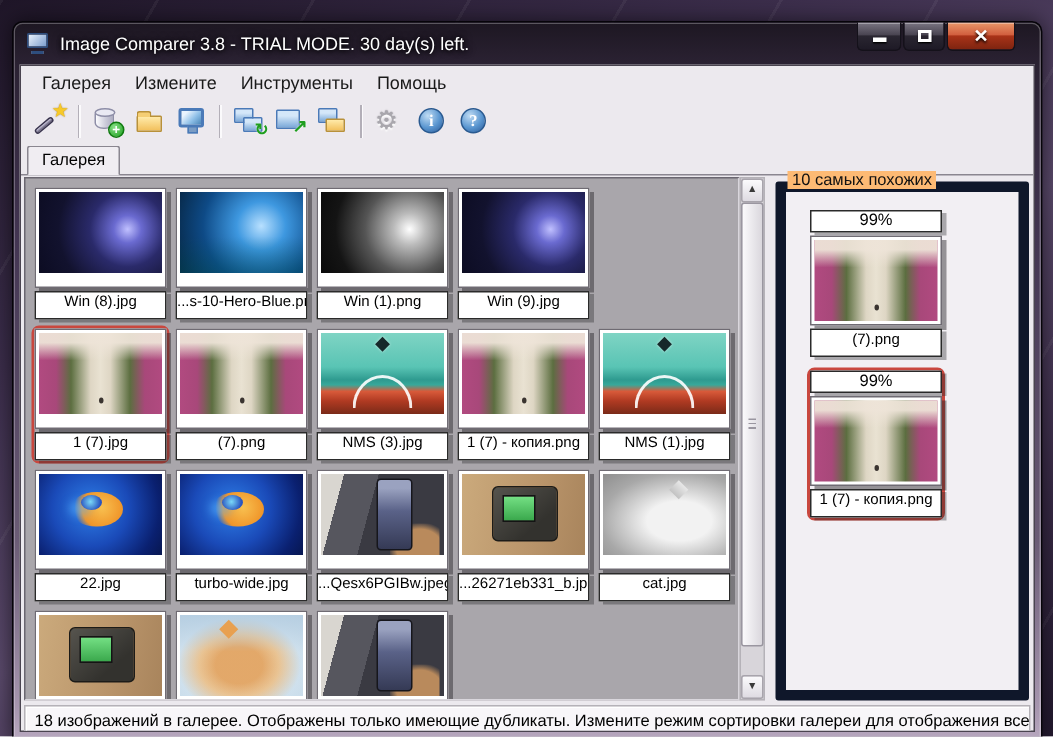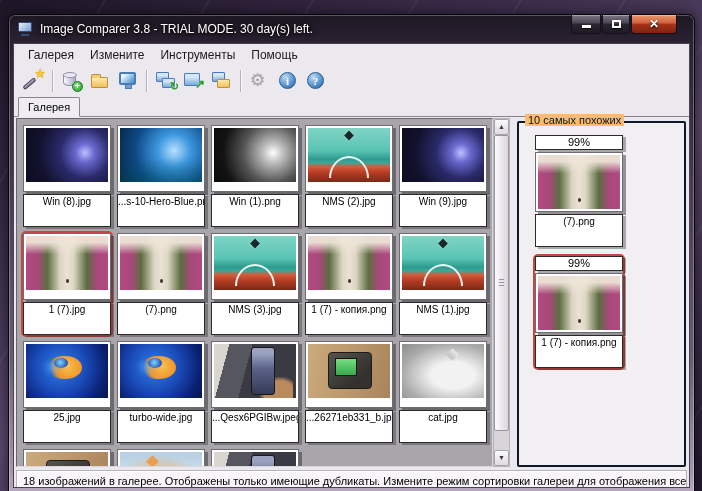--- a/index.html
+++ b/index.html
@@ -78,34 +78,34 @@
     width: 477px; height: 349px; flex: none; overflow: hidden;
     background: #a9a6ab; padding: 4px;
     border: 1px solid; border-color: #6a6670 #d9d6dc #d9d6dc #6a6670;
   }
   .grow { display: flex; gap: 2px; margin-bottom: 2px; }
   .card { width: 92px; flex: none; border: 2px solid transparent; border-radius: 5px; }
   .card.selected { border-color: #c9473e; }
   .thumbbox { width: 88px; background: #fff; border: 1px solid #6f6b73; padding: 2px 2px 9px 2px; box-shadow: 3px 3px 0 rgba(35,33,38,0.45); }
   .thumb { width: 82px; height: 54px; position: relative; overflow: hidden; }
   .flabel {
-    width: 88px; height: 33px; margin-top: 2px; background: #fff; border: 1px solid #2a2a2a;
+    width: 88px; height: 19px; margin-top: 2px; background: #fff; border: 1px solid #2a2a2a;
     font-size: 10px; line-height: 13px; text-align: center; color: #000;
     white-space: nowrap; overflow: hidden; box-shadow: 3px 2px 0 rgba(35,33,38,0.35);
   }
   
   .vscroll { width: 17px; height: 349px; flex: none; background: #d8d5da; border: 1px solid #b5b2b8; display: flex; flex-direction: column; }
   .sbtn { height: 16px; background: linear-gradient(#fbfafc,#dedbe2); border: 1px solid #a8a4ac; border-radius: 2px; font-size: 7px; color: #3a3a3a; text-align: center; line-height: 14px; flex: none; }
   .strack { flex: 1; position: relative; }
   .sthumb { position: absolute; left: 0; right: 0; top: 0; height: 296px; background: linear-gradient(90deg,#fbfafc,#dad7dd); border: 1px solid #9a96a0; border-radius: 2px; }
   .sgrip { position: absolute; left: 4px; right: 4px; top: 50%; margin-top: -4px; height: 8px;
     background: repeating-linear-gradient(#9a96a0 0 1px, transparent 1px 3px); }
   
   .rightpane { flex: 1; position: relative; margin-left: 7px; margin-right: 1px; }
-  .groupbox { position: absolute; left: 0; right: 0; top: 3px; bottom: 0; background: #f2eff3; border: 2px solid #0f172a; border-radius: 2px; padding: 10px 0 0 14px; }
+  .groupbox { position: absolute; left: 0; right: 0; top: 3px; bottom: 0; background: #f2eff3; border: 7px solid #0f172a; border-radius: 2px; padding: 10px 0 0 14px; }
   .grouplabel { position: absolute; left: 8px; top: -4px; background: #fdba74; padding: 0 3px; font-size: 11px; color: #111; }
   .sim-card { width: 92px; border: 2px solid transparent; border-radius: 5px; margin-bottom: 5px; }
   .sim-card.selected { border-color: #c9473e; }
   .pctlabel { width: 88px; height: 15px; background: #fff; border: 1px solid #2a2a2a; font-size: 11px; line-height: 13px; text-align: center; box-shadow: 3px 2px 0 rgba(35,33,38,0.35); margin-bottom: 2px; }
   .sim-card .thumbbox { padding: 2px; }
   .sim-card .flabel { margin-top: 2px; }
   
   .statusbar { margin: 3px 2px 0 2px; height: 22px; background: #f8f6f9; border: 1px solid #b5b2b8; box-shadow: inset 1px 1px 0 #fff; font-size: 11px; color: #000; line-height: 20px; padding-left: 6px; white-space: nowrap; overflow: hidden; }
   
   .t-windark { background: radial-gradient(circle at 72% 46%, #c0c0ff 0%, #6a6ad0 14%, #2a2a6a 38%, #12122e 70%, #0c0c22 100%); }
@@ -228,26 +228,20 @@
                 <div class="flabel">...s-10-Hero-Blue.png</div>
               </div>
               <div class="card">
                 <div class="thumbbox">
                   <div class="thumb t-wingray"></div>
                 </div>
                 <div class="flabel">Win (1).png</div>
               </div>
               <div class="card">
                 <div class="thumbbox">
-                  <div class="thumb t-nms"></div>
-                </div>
-                <div class="flabel">NMS (2).jpg</div>
-              </div>
-              <div class="card">
-                <div class="thumbbox">
                   <div class="thumb t-windark"></div>
                 </div>
                 <div class="flabel">Win (9).jpg</div>
               </div>
             </div>
             <div class="grow">
               <div class="card selected">
                 <div class="thumbbox">
                   <div class="thumb t-flowers"></div>
                 </div>
@@ -276,21 +270,21 @@
                   <div class="thumb t-nms"></div>
                 </div>
                 <div class="flabel">NMS (1).jpg</div>
               </div>
             </div>
             <div class="grow">
               <div class="card">
                 <div class="thumbbox">
                   <div class="thumb t-turbo"></div>
                 </div>
-                <div class="flabel">25.jpg</div>
+                <div class="flabel">22.jpg</div>
               </div>
               <div class="card">
                 <div class="thumbbox">
                   <div class="thumb t-turbo"></div>
                 </div>
                 <div class="flabel">turbo-wide.jpg</div>
               </div>
               <div class="card">
                 <div class="thumbbox">
                   <div class="thumb t-phone"></div>

